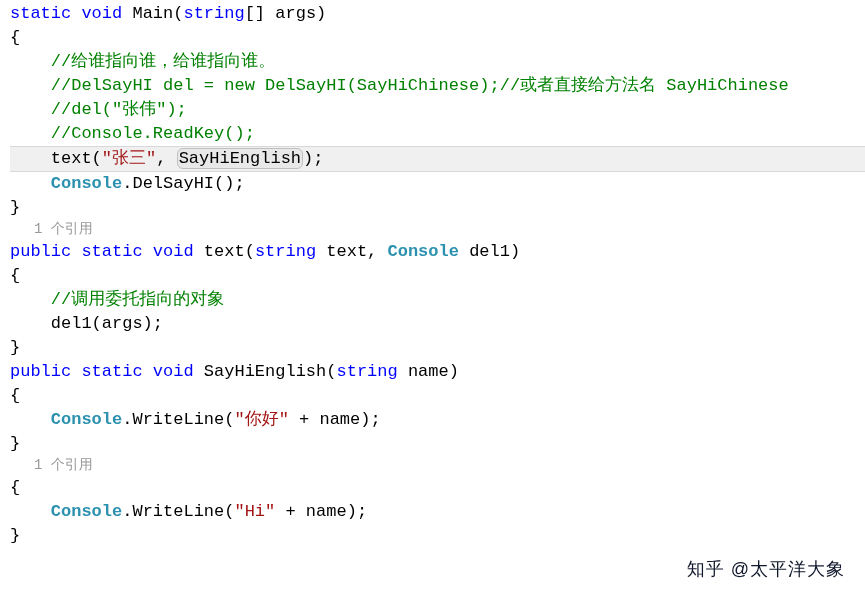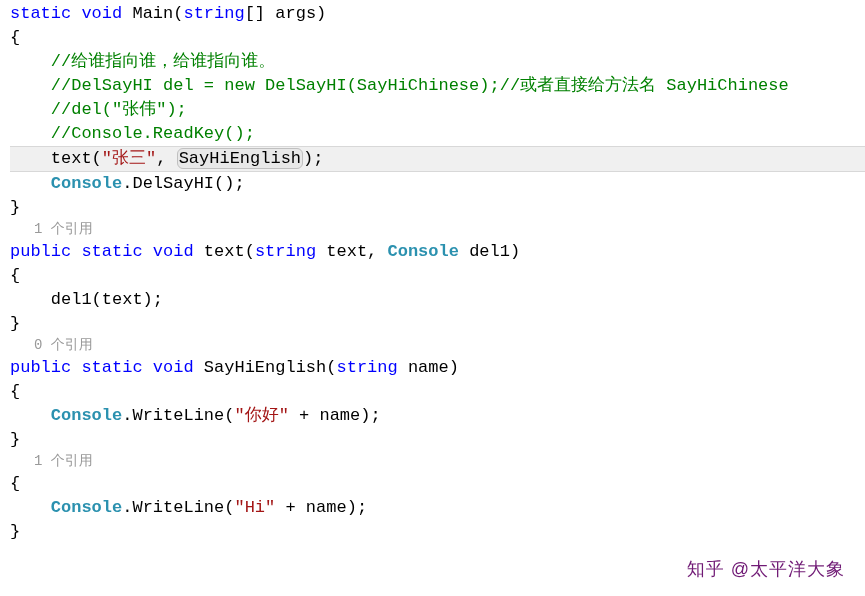--- a/index.html
+++ b/index.html
@@ -43,21 +43,21 @@
     .symbol-highlight {
       background: #e8e8e8;
       border: 1px solid #c0c0c0;
       border-radius: 6px;
       padding: 0 1px;
     }
     .watermark {
       position: absolute;
       bottom: 14px;
       right: 20px;
-      color: #701a75;
+      color: #0f172a;
       font-size: 18px;
       font-family: sans-serif;
       letter-spacing: 1px;
     }
     .watermark-logo {
       display: inline-block;
       margin-right: 6px;
       font-size: 16px;
     }
   </style>
@@ -70,23 +70,23 @@
   <div class="line"><span class="comment">    //给谁指向谁，给谁指向谁。</span></div>
   <div class="line"><span class="comment">    //DelSayHI del = new DelSayHI(SayHiChinese);//或者直接给方法名 SayHiChinese</span></div>
   <div class="line"><span class="comment">    //del("张伟");</span></div>
   <div class="line"><span class="comment">    //Console.ReadKey();</span></div>
   <div class="line highlighted"><span>    text(</span><span class="string">"张三"</span><span>, </span><span class="symbol-highlight">SayHiEnglish</span><span>);</span></div>
   <div class="line"><span>    </span><span class="type">Console</span><span>.DelSayHI();</span></div>
   <div class="line">}</div>
   <div class="codelens">1 个引用</div>
   <div class="line"><span class="kw">public</span> <span class="kw">static</span> <span class="kw">void</span><span> text(</span><span class="kw">string</span><span> text, </span><span class="type">Console</span><span> del1)</span></div>
   <div class="line">{</div>
-  <div class="line">    del1(text);</div>
+  <div class="line"><span class="comment">    //调用委托指向的对象</span></div>
+  <div class="line">    del1(args);</div>
   <div class="line">}</div>
-  <div class="codelens">0 个引用</div>
   <div class="line"><span class="kw">public</span> <span class="kw">static</span> <span class="kw">void</span><span> SayHiEnglish(</span><span class="kw">string</span><span> name)</span></div>
   <div class="line">{</div>
   <div class="line"><span>    </span><span class="type">Console</span><span>.WriteLine(</span><span class="string">"你好"</span><span> + name);</span></div>
   <div class="line">}</div>
   <div class="codelens">1 个引用</div>
   <div class="line">{</div>
   <div class="line"><span>    </span><span class="type">Console</span><span>.WriteLine(</span><span class="string">"Hi"</span><span> + name);</span></div>
   <div class="line">}</div>
 </div>
 

